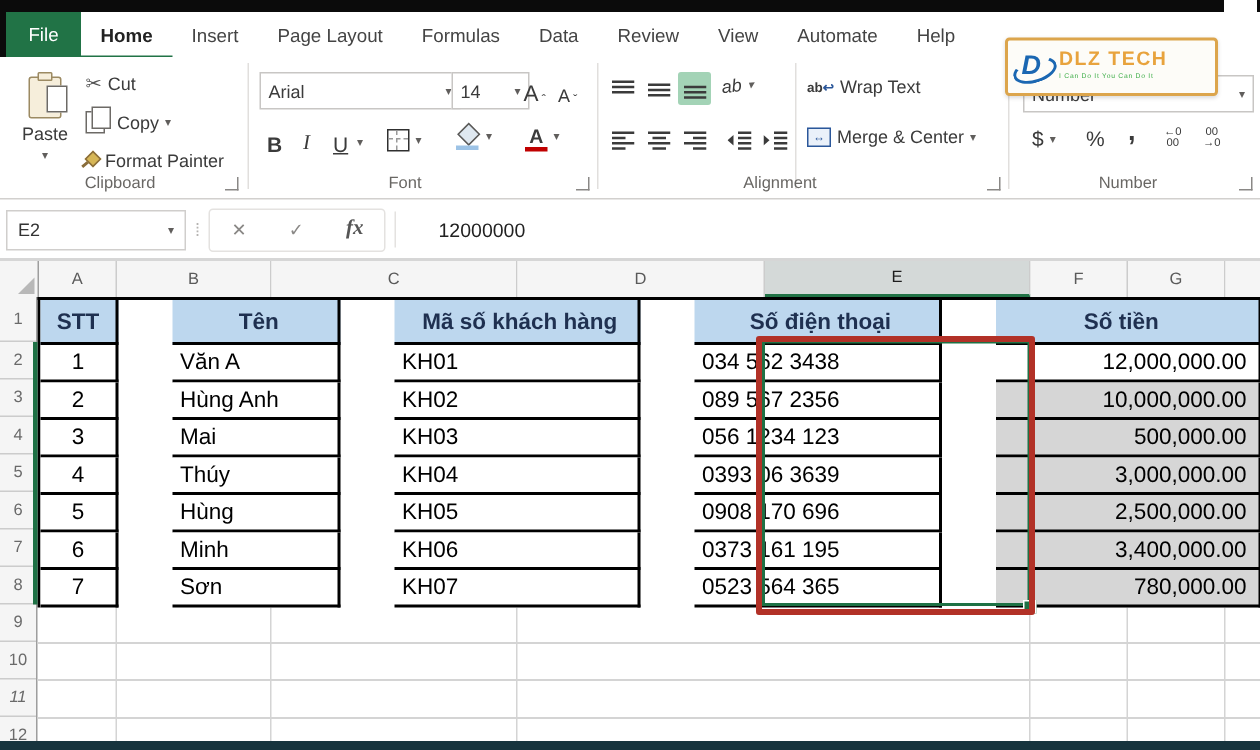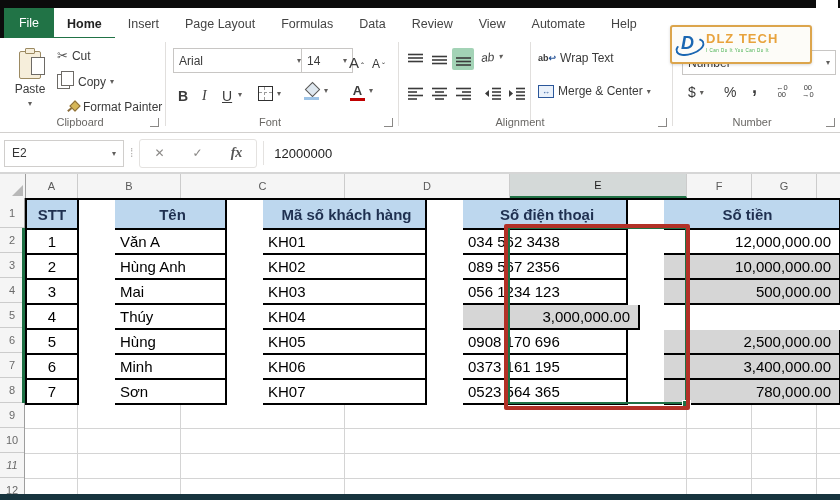--- a/index.html
+++ b/index.html
@@ -67,21 +67,21 @@
   .brand .btxt{display:flex;flex-direction:column;line-height:12px;}
   .brand .bname{font-size:13px;font-weight:bold;color:#e8a33d;letter-spacing:1px;}
   .brand .btag{font-size:4.5px;color:#3fae49;letter-spacing:.5px;}
   
   .fbar{position:absolute;left:0;top:134px;width:840px;height:38px;background:#fff;border-bottom:2px solid #d6d6d6;display:flex;align-items:center;font-size:12px;}
   .namebox{margin-left:4px;width:104px;height:25px;border:1px solid #d0cecc;display:flex;align-items:center;justify-content:space-between;padding:0 7px;color:#333;}
   .dots{margin:0 6px;color:#b5b3b1;font-size:12px;}
   .fxcluster{width:116px;height:27px;border:1px solid #e4e2e0;border-radius:3px;display:flex;align-items:center;justify-content:space-around;color:#8a8886;}
   .fx{font-family:"Liberation Serif",serif;font-style:italic;font-weight:bold;color:#555;font-size:14px;}
   .fdivider{width:1px;height:24px;background:#e4e2e0;margin-left:6px;}
-  .fvalue{margin-left:10px;font-size:13px;color:#222;}
+  .fvalue{margin-left:28px;font-size:13px;color:#222;}
   
   .sheet{position:absolute;left:0;top:174px;width:840px;height:326px;background:#fff;}
   .colheads{position:absolute;left:0;top:0;height:24px;display:flex;border-bottom:1px solid #9e9e9e;background:#f5f5f5;}
   .corner{width:25px;height:24px;border-right:1px solid #9e9e9e;position:relative;background:#f5f5f5;}
   .corner .tri{position:absolute;right:2px;bottom:2px;width:0;height:0;border-left:11px solid transparent;border-bottom:11px solid #b8b8b8;}
   .ch{height:24px;display:flex;align-items:center;justify-content:center;font-size:11px;color:#5a5a5a;border-right:1px solid #cccccc;box-sizing:border-box;background:#f5f5f5;}
   .ch.sel{background:#d4d9d8;border-bottom:2px solid #217346;color:#1d1d1d;}
   .rowheads{position:absolute;left:0;top:24px;width:25px;background:#f5f5f5;border-right:1px solid #9e9e9e;box-sizing:border-box;}
   .rh{display:flex;align-items:center;justify-content:center;font-size:11px;color:#6a6a6a;border-bottom:1px solid #cccccc;box-sizing:border-box;}
   .rowselbar{position:absolute;left:22px;top:54px;width:3px;height:175px;background:#1e7145;z-index:6;}
@@ -141,21 +141,21 @@
     </div>
     <div class="rbtn" style="left:57px;top:10px;">
       <span style="font-size:13px;color:#555;">✂</span>
       <span>Cut</span>
     </div>
     <div class="rbtn" style="left:57px;top:36px;">
       <span class="copy-icon"></span>
       <span style="margin-left:4px;">Copy</span>
       <span class="chev">▾</span>
     </div>
-    <div class="rbtn" style="left:67px;top:62px;">
+    <div class="rbtn" style="left:54px;top:62px;">
       <span class="fp-icon"></span>
       <span>Format Painter</span>
     </div>
     <div class="glabel" style="left:30px;width:100px;">Clipboard</div>
     <div class="launcher" style="left:150px;"></div>
     <div class="gsep" style="left:165px;"></div>
 
     <div class="combo" style="left:173px;top:10px;width:122px;">
       <span>Arial</span>
       <span class="chev">▾</span>
@@ -409,20 +409,21 @@
         <div class="tc c0">3</div>
         <div class="tc c1">Mai</div>
         <div class="tc c2">KH03</div>
         <div class="tc c3">056 1234 123</div>
         <div class="tc c4 shaded">500,000.00</div>
       </div>
       <div class="trow">
         <div class="tc c0">4</div>
         <div class="tc c1">Thúy</div>
         <div class="tc c2">KH04</div>
+        <div class="tc c3">0393 06 3639</div>
         <div class="tc c4 shaded">3,000,000.00</div>
       </div>
       <div class="trow">
         <div class="tc c0">5</div>
         <div class="tc c1">Hùng</div>
         <div class="tc c2">KH05</div>
         <div class="tc c3">0908 170 696</div>
         <div class="tc c4 shaded">2,500,000.00</div>
       </div>
       <div class="trow">

